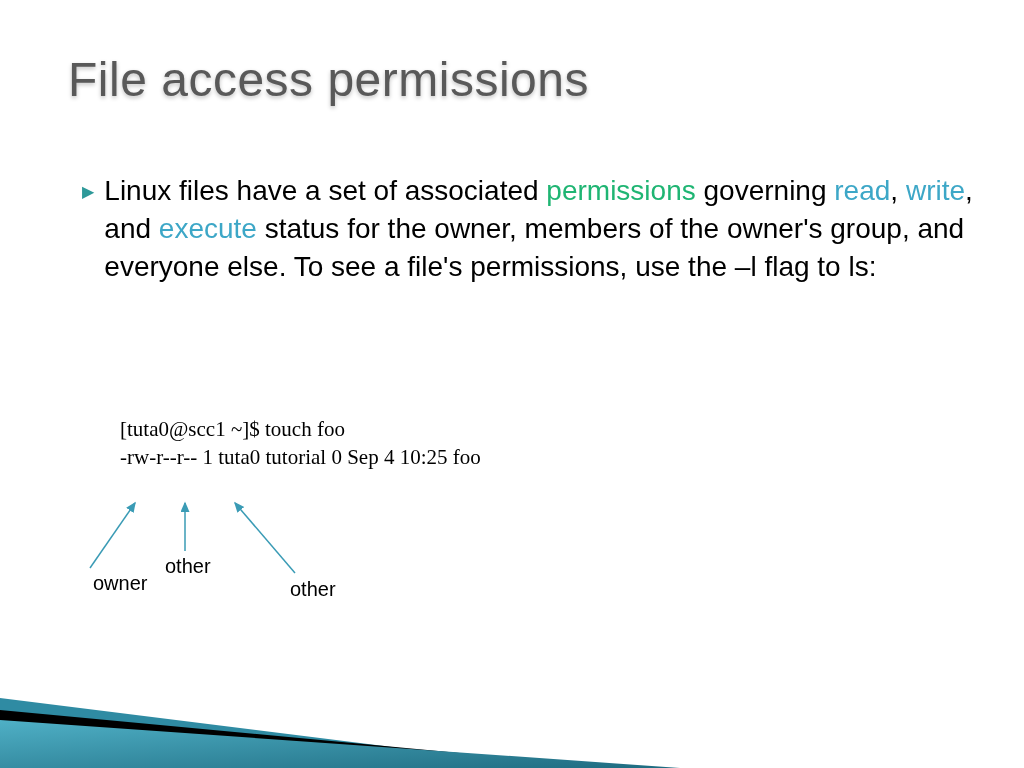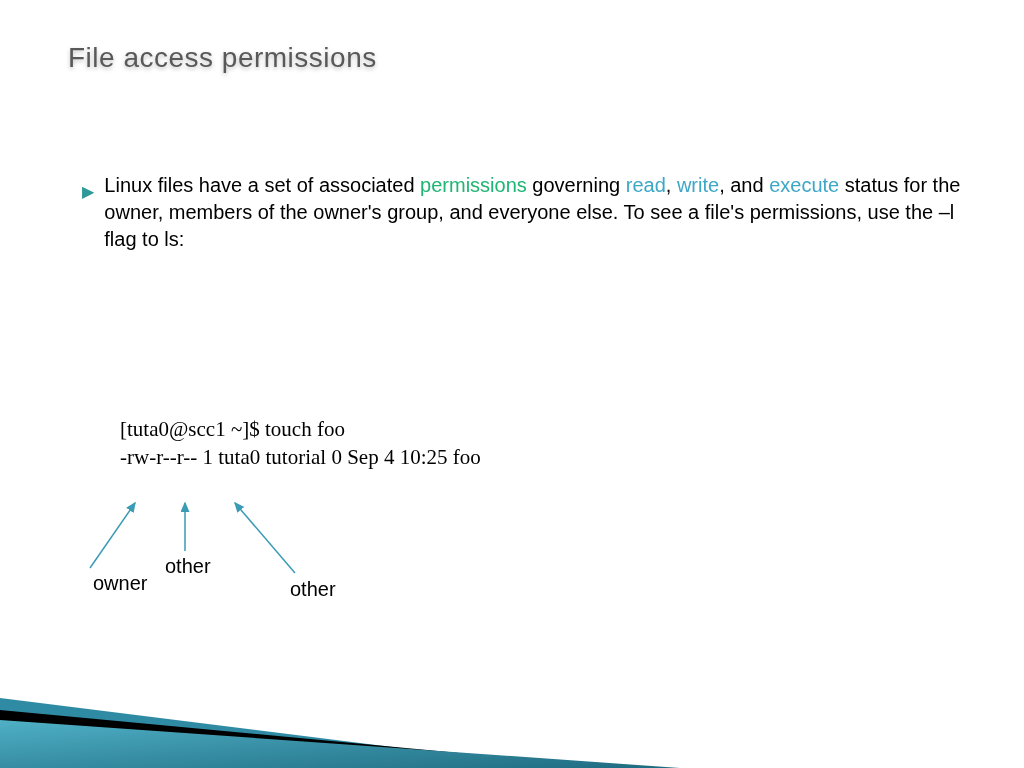--- a/index.html
+++ b/index.html
@@ -6,23 +6,23 @@
     body {
       width: 1024px;
       height: 768px;
       background: white;
       font-family: Verdana, Geneva, sans-serif;
       position: relative;
       overflow: hidden;
     }
     .slide-title {
       position: absolute;
-      top: 42px;
+      top: 52px;
       left: 68px;
-      font-size: 28px;
+      font-size: 48px;
       font-weight: 400;
       color: #595959;
       text-shadow: 0 2px 4px rgba(0,0,0,0.25);
       letter-spacing: 0.5px;
     }
     .content {
       position: absolute;
       top: 172px;
       left: 82px;
       right: 40px;
@@ -32,21 +32,21 @@
       align-items: flex-start;
       gap: 10px;
     }
     .bullet-marker {
       color: #2e9999;
       font-size: 16px;
       margin-top: 10px;
       flex-shrink: 0;
     }
     .bullet-text {
-      font-size: 20px;
+      font-size: 28px;
       line-height: 1.35;
       color: #000;
     }
     .kw-green { color: #1fb573; }
     .kw-teal { color: #3da7c7; }
     .terminal {
       position: absolute;
       top: 415px;
       left: 120px;
       font-size: 21px;

